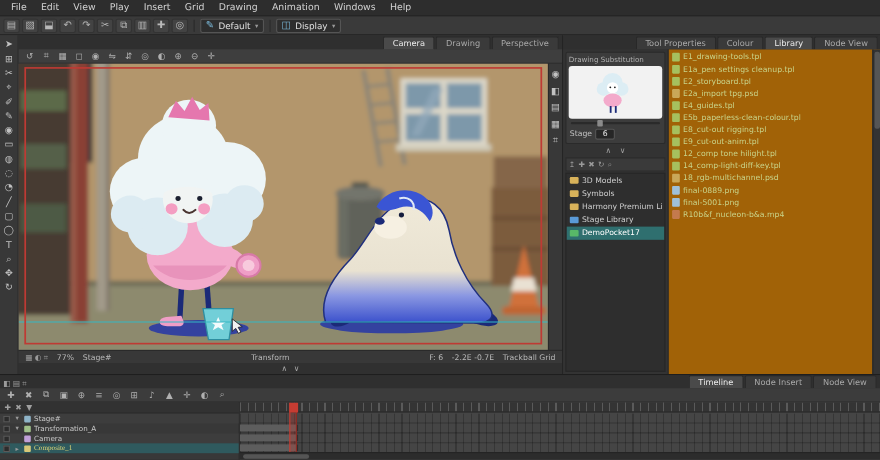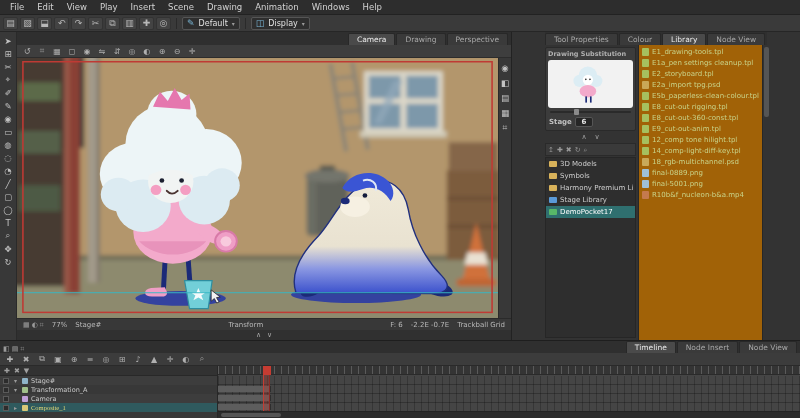--- a/index.html
+++ b/index.html
@@ -32,25 +32,25 @@
   .canvas-row { flex:1 1 auto; display:flex; min-height:0; }
   .canvas-wrap { flex:1 1 auto; position:relative; background:#4a4a4a; min-width:0; }
   svg.scene { position:absolute; inset:0; width:100%; height:100%; display:block; }
   .side-strip { width:13px; background:#383838; border-left:1px solid #2a2a2a; display:flex; flex-direction:column; align-items:center; padding-top:3px; gap:2px; flex:0 0 auto; }
   .cam-status { height:12px; background:#383838; border-top:1px solid #2a2a2a; display:flex; align-items:center; gap:8px; padding:0 6px; font-size:7px; color:#b8b8b8; flex:0 0 auto; }
   .cam-status .grow { flex:1; }
   .st-icon { font-size:7px; color:#9a9a9a; }
   .scrub-row { height:10px; background:#303030; display:flex; align-items:center; justify-content:center; gap:6px; font-size:7px; color:#a8a8a8; flex:0 0 auto; }
 
   
-  .right-panel { width:288px; flex:0 0 auto; display:flex; flex-direction:column; background:#333;align-items:center; }
+  .right-panel { width:288px; flex:0 0 auto; display:flex; flex-direction:column; background:#333; }
   .rp-tabs { height:13px; background:#2f2f2f; display:flex; justify-content:flex-end; align-items:flex-end; gap:1px; padding-right:2px; flex:0 0 auto; }
   .rp-body { flex:1; display:flex; min-height:0; }
   .rp-left { width:96px; flex:0 0 auto; border-right:1px solid #272727; display:flex; flex-direction:column; padding:2px; background:#333; }
-  .sub-card { background:#3c3c3c; border:1px solid #2a2a2a; border-radius:2px; padding:2px;font-weight:bold; }
+  .sub-card { background:#3c3c3c; border:1px solid #2a2a2a; border-radius:2px; padding:2px; }
   .sub-title { font-size:6.5px; color:#b0b0b0; margin-bottom:2px; }
   .thumb { background:#f2f2f2; border-radius:3px; height:48px; display:flex; align-items:center; justify-content:center; overflow:hidden; }
   .sub-slider { height:8px; display:flex; align-items:center; padding:0 2px; }
   .sub-slider .track { flex:1; height:2px; background:#2a2a2a; border-radius:1px; position:relative; }
   .sub-slider .knob { position:absolute; left:30%; top:-2px; width:5px; height:6px; background:#8a8a8a; border-radius:1px; }
   .stage-row { display:flex; align-items:center; gap:3px; height:12px; font-size:7px; color:#c0c0c0; padding:0 1px; }
   .stage-val { background:#262626; border:1px solid #555; border-radius:2px; padding:0 4px; font-size:7px; color:#e8e8e8; min-width:18px; text-align:center; }
   .arrows-row { height:11px; display:flex; align-items:center; justify-content:center; gap:8px; color:#a0a0a0; font-size:7px; }
   .lib-toolbar { height:13px; display:flex; align-items:center; gap:3px; padding:0 2px; background:#3a3a3a; border:1px solid #2a2a2a; margin:1px 0; }
   .folder-list { flex:1; background:#2e2e2e; border:1px solid #262626; overflow:hidden; }
@@ -98,21 +98,21 @@
 
 <div class="app">
 
   <div class="menubar">
 
   <div class="menu-item">File</div>
       <div class="menu-item">Edit</div>
       <div class="menu-item">View</div>
       <div class="menu-item">Play</div>
       <div class="menu-item">Insert</div>
-      <div class="menu-item">Scene</div>
+      <div class="menu-item">Grid</div>
       <div class="menu-item">Drawing</div>
       <div class="menu-item">Animation</div>
       <div class="menu-item">Windows</div>
       <div class="menu-item">Help</div>
     </div>
 
   <div class="toolbar">
     <span class="tb-group">
 
     <span class="tb-icon">
@@ -495,36 +495,36 @@
               <div class="file-row">
                 <span class="file-icon" style="background: rgb(166, 192, 94);"></span>
                 <span class="file-label">E2_storyboard.tpl</span>
               </div>
 
               <div class="file-row">
                 <span class="file-icon" style="background: rgb(201, 168, 88);"></span>
                 <span class="file-label">E2a_import tpg.psd</span>
               </div>
 
+              <div class="file-row">
+                <span class="file-icon" style="background: rgb(166, 192, 94);"></span>
+                <span class="file-label">E4_guides.tpl</span>
+              </div>
 
 
               <div class="file-row">
                 <span class="file-icon" style="background: rgb(166, 192, 94);"></span>
                 <span class="file-label">E5b_paperless-clean-colour.tpl</span>
               </div>
 
               <div class="file-row">
                 <span class="file-icon" style="background: rgb(166, 192, 94);"></span>
                 <span class="file-label">E8_cut-out rigging.tpl</span>
               </div>
 
-              <div class="file-row">
-                <span class="file-icon" style="background: rgb(166, 192, 94);"></span>
-                <span class="file-label">E8_cut-out-360-const.tpl</span>
-              </div>
 
               <div class="file-row">
                 <span class="file-icon" style="background: rgb(166, 192, 94);"></span>
                 <span class="file-label">E9_cut-out-anim.tpl</span>
               </div>
 
 
               <div class="file-row">
                 <span class="file-icon" style="background: rgb(166, 192, 94);"></span>
                 <span class="file-label">12_comp tone hilight.tpl</span>

